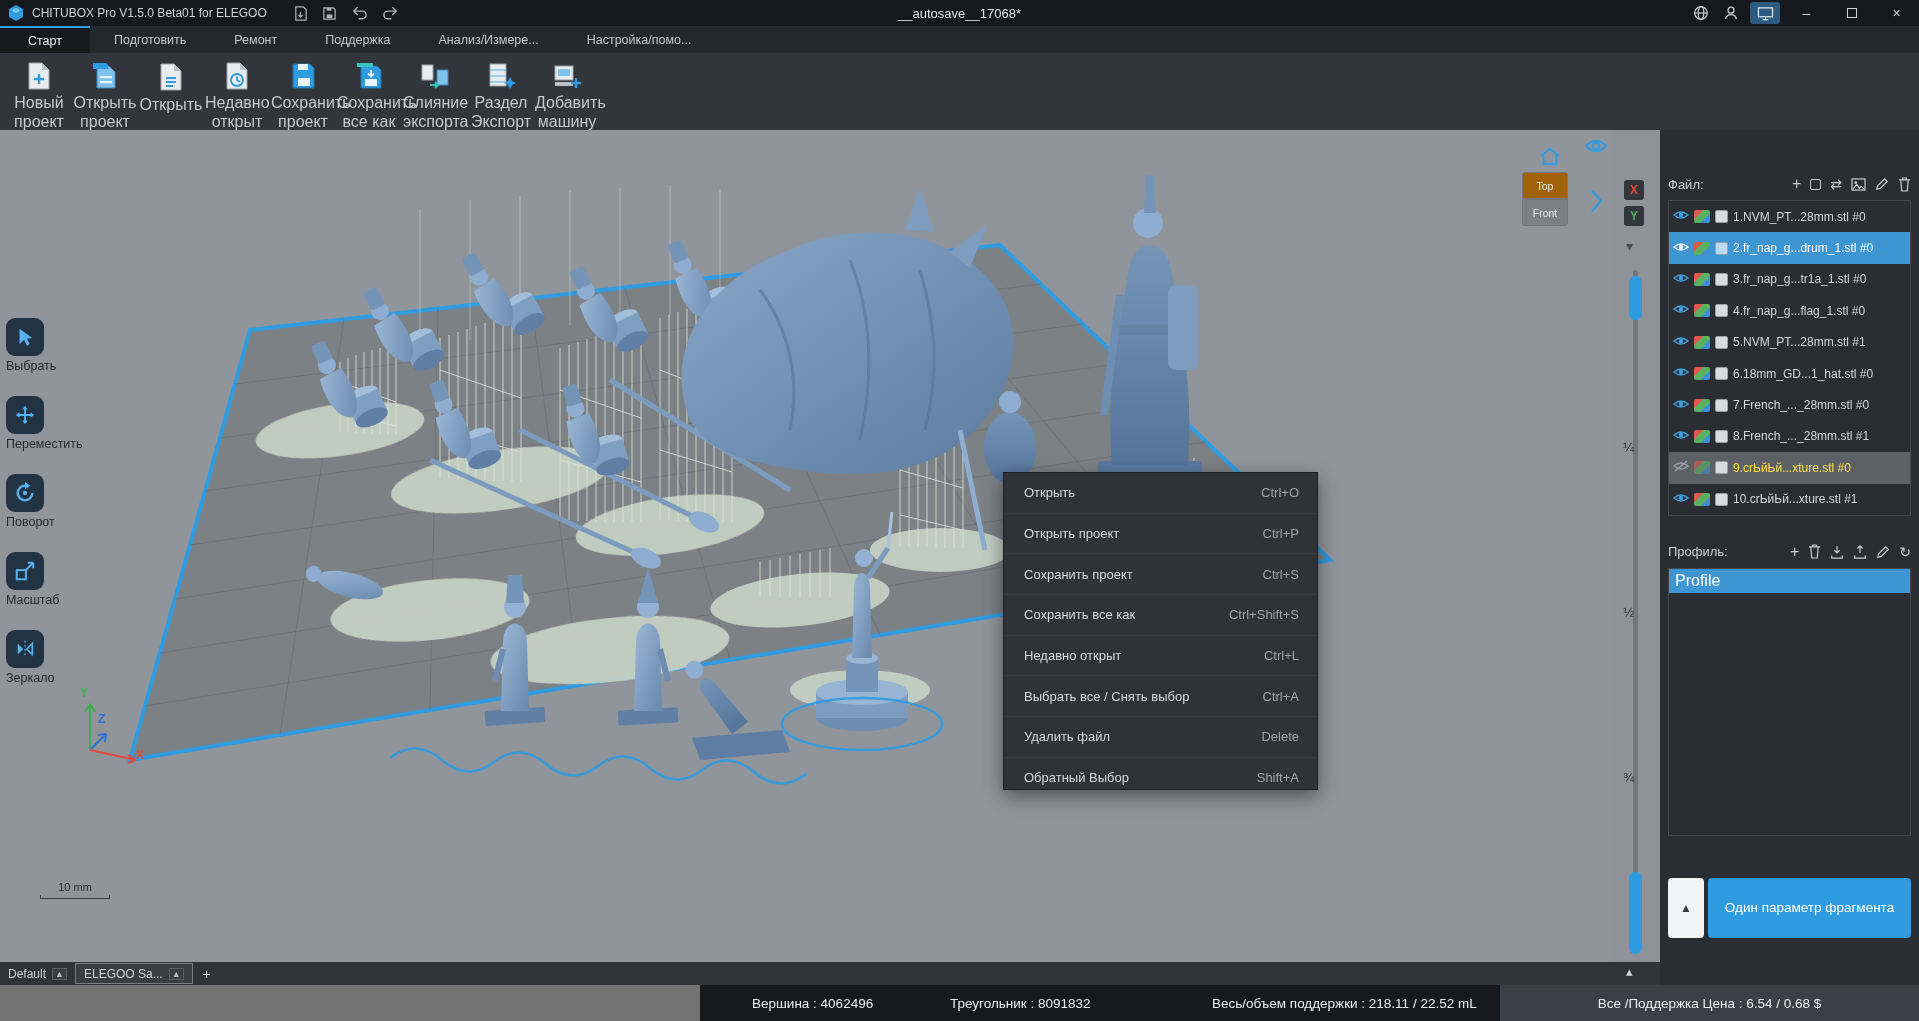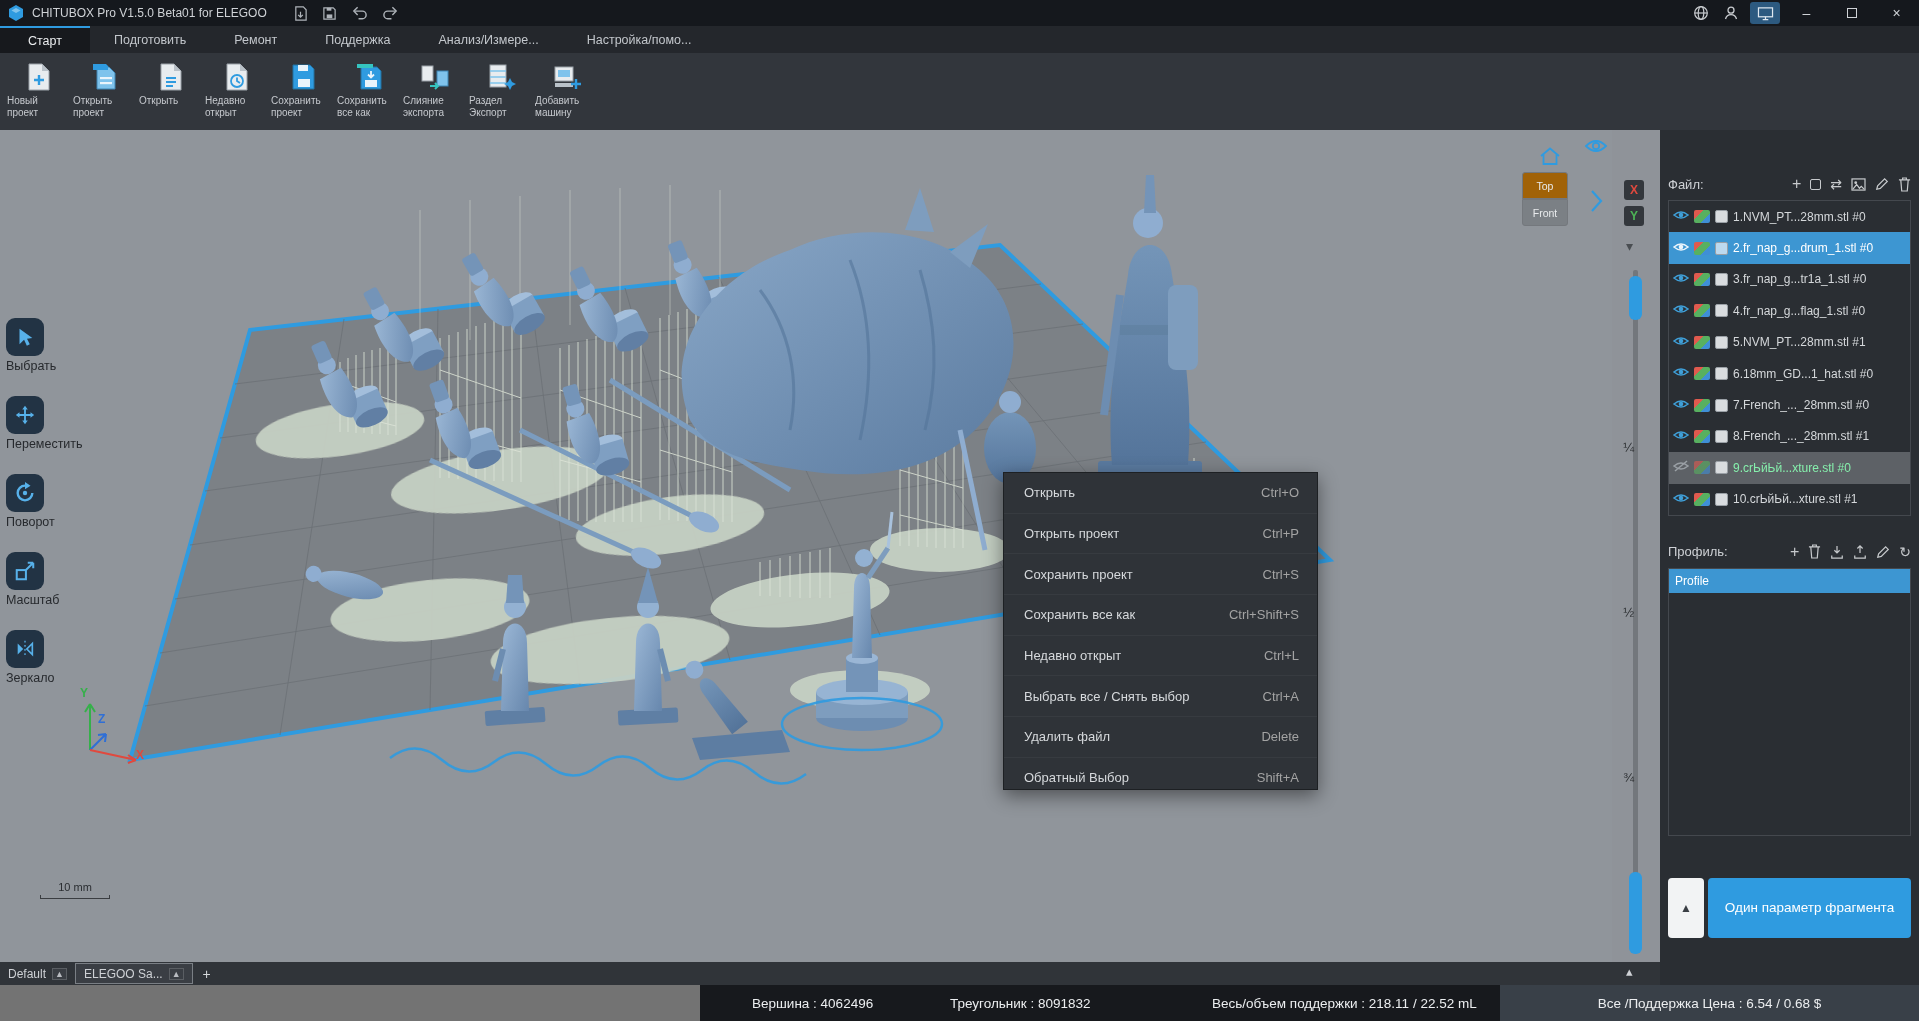--- a/index.html
+++ b/index.html
@@ -24,21 +24,21 @@
   
   .menutabs { position:absolute; top:26px; left:0; width:100%; height:27px; background:#24272c; display:flex; z-index:49; }
   .menutab { padding:0 24px; display:flex; align-items:center; font-size:12.5px; color:#c3c7cc; }
   .menutab.active { background:#17191d; border-top:2px solid #2f9be0; color:#eceef0; padding:0 28px; }
 
   
   .toolbar { position:absolute; top:53px; left:0; width:100%; height:77px; background:#32363c; display:flex;
     padding:5px 6px 0 6px; z-index:48; }
   .toolbtn { width:66px; display:flex; flex-direction:column; align-items:center; }
   .toolbtn .ticon { width:30px; height:32px; margin:3px 0 2px; display:flex; align-items:center; justify-content:center; }
-  .toolbtn .tlabel { font-size:10px; line-height:1.2; color:#c6c9ce; text-align:left; width:64px; }
+  .toolbtn .tlabel { font-size:16px; line-height:1.2; color:#c6c9ce; text-align:center; width:64px; }
 
   
   .viewport { position:absolute; top:130px; left:0; width:1612px; height:832px; background:#90959b; }
   .scene { position:absolute; top:0; left:0; }
 
   
   .tools { position:absolute; left:6px; top:188px; display:flex; flex-direction:column; }
   .tool { margin-bottom:23px; }
   .tool .tbtn { width:38px; height:38px; border-radius:9px; background:#223344; display:flex; align-items:center; justify-content:center; }
   .tool .tlab { display:block; margin-top:3px; font-size:12.5px; color:#26292d; white-space:nowrap; }
@@ -73,27 +73,27 @@
   
   .panel { position:absolute; left:1660px; top:130px; width:259px; height:855px; background:#2a2e33; padding:0 8px; color:#d2d5d9; }
   .phead { display:flex; align-items:center; font-size:13px; color:#ced1d5; }
   .phead.first { margin-top:46px; }
   .phead .hicons { margin-left:auto; display:flex; align-items:center; gap:9px; }
   .hicon { display:flex; align-items:center; justify-content:center; color:#c7cacd; font-size:14px; line-height:1; }
   .sqicon { width:11px; height:11px; border:1.4px solid #c7cacd; border-radius:2px; }
   .listbox { margin-top:8px; border:1px solid #44484e; background:#2a2e33; }
   .frow { height:31.4px; display:flex; align-items:center; gap:5px; padding:0 4px; font-size:12px; color:#d5d8db; }
   .frow.sel { background:#3d96d2; color:#fff; }
-  .frow.hid { background:#5d6166; color:#86efac;align-items:center; }
+  .frow.hid { background:#5d6166; color:#fde047;align-items:center; }
   .thumb { width:16px; height:13px; border-radius:2px; flex:0 0 auto;
     background:linear-gradient(135deg,#e05a4e 0 34%,#58b060 34% 67%,#3f8fd6 67% 100%); }
   .fcheck { width:13px; height:13px; background:#d9dcdf; border:1px solid #9aa0a6; border-radius:2px; flex:0 0 auto; }
   .fname { white-space:nowrap; overflow:hidden; }
   .plistbox { margin-top:8px; border:1px solid #44484e; height:268px; }
-  .prow { height:24px; display:flex; align-items:center; padding:0 6px; font-size:12px; }
+  .prow { height:24px; display:flex; align-items:center; padding:0 6px; font-size:16px; }
   .prow.sel { background:#3d96d2; color:#fff; }
   .phead.second { margin-top:28px; }
   .fragrow { margin-top:42px; display:flex; gap:4px; height:60px; }
   .fragtoggle { width:36px; background:#f2f3f4; border-radius:4px; display:flex; align-items:center; justify-content:center;
     color:#3a3e44; font-size:12px; }
   .fragbtn { flex:1; background:#2f9be0; border-radius:4px; color:#fff; font-size:13.5px;
     display:flex; align-items:center; justify-content:center; text-align:center; padding:0 6px; }
 
   
   .platebar { position:absolute; left:0; top:962px; width:1660px; height:23px; background:#303439;
@@ -141,20 +141,21 @@
             <path d="M7 1 3 5l4 4" fill="none" stroke="#aeb3b9" stroke-width="1.5"></path>
           </svg>
         </span>
       <span>
           <svg width="17" height="14" viewBox="0 0 18 14">
             <path d="M14 5H6a4 4 0 0 0 0 8h4" fill="none" stroke="#aeb3b9" stroke-width="1.5"></path>
             <path d="M11 1l4 4-4 4" fill="none" stroke="#aeb3b9" stroke-width="1.5"></path>
           </svg>
         </span>
     </span>
+    <span class="doc-center">__autosave__17068*</span>
     <span class="tb-right">
       <span class="ticonbtn">
         <svg width="16" height="16" viewBox="0 0 16 16">
             <circle cx="8" cy="8" r="6.3" fill="none" stroke="#c9ccd0" stroke-width="1.2"></circle>
             <ellipse cx="8" cy="8" rx="2.8" ry="6.3" fill="none" stroke="#c9ccd0" stroke-width="1.2"></ellipse>
             <path d="M1.7 8h12.6" stroke="#c9ccd0" stroke-width="1.2"></path>
           </svg>
       </span>
       <span class="ticonbtn">
         <svg width="16" height="16" viewBox="0 0 16 16">

